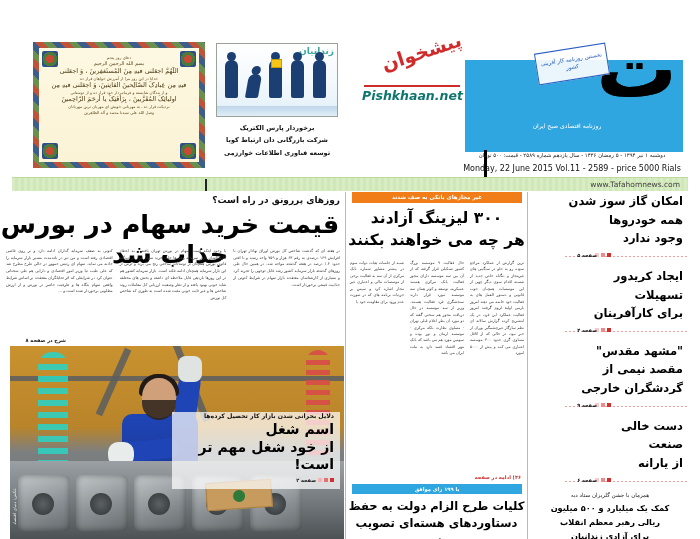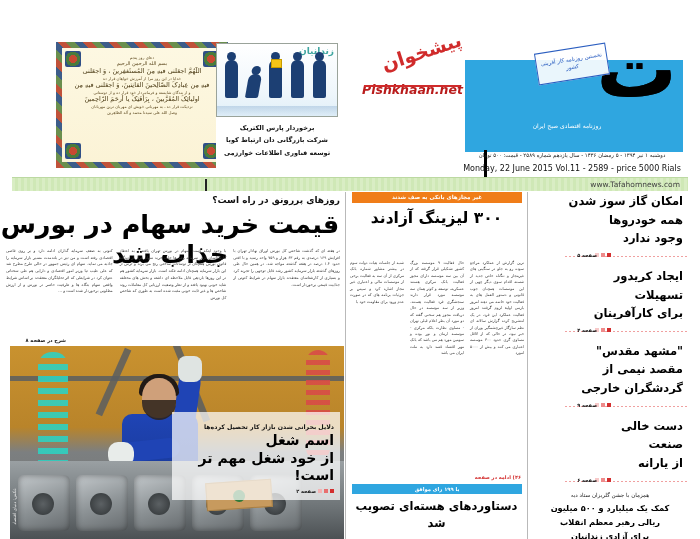--- a/index.html
+++ b/index.html
@@ -24,21 +24,20 @@
   }
 
   
   .ad-prayer {
     position: absolute; left: 33px; top: 42px; width: 172px; height: 126px;
     background: linear-gradient(#fdf8e2,#fbf3d6);
     border: 6px solid transparent;
     border-image: repeating-linear-gradient(45deg,#c0523a 0 6px,#6a8f4e 6px 12px,#3d5d8a 12px 18px) 6;
     padding: 7px 8px;
     overflow: hidden;
-    margin-left: 23px;
   }
   .ad-prayer .ln {
     text-align: center;
     color: #5e4a20;
     font-family: "DejaVu Sans", sans-serif;
     line-height: 1.35;
     white-space: nowrap;
     overflow: hidden;
   }
   .ad-prayer .tiny { font-size: 4px; }
@@ -103,22 +102,22 @@
   .pishkhaan {
     position: absolute; left: 362px; top: 28px; width: 105px; height: 70px;
   }
   .pishkhaan .fa {
     position: absolute; right: 6px; top: 0;
     font-size: 19px; color: #d02b2b; font-weight: bold;
     transform: rotate(-18deg); transform-origin: right center;
     white-space: nowrap;
   }
   .pishkhaan .en {
-    position: absolute; left: 0; top: 54px;
-    font-size: 12.5px; font-style: italic; font-weight: bold; color: #b91c1c;
+    position: absolute; left: 0; top: 60px;
+    font-size: 12.5px; font-style: italic; font-weight: bold; color: #0f766e;
     white-space: nowrap; direction: ltr;
   }
   .pishkhaan .rule {
     position: absolute; left: 2px; top: 57px; width: 96px; height: 1.5px;
     background: #d02b2b;
   }
 
   
   .nameplate {
     position: absolute; left: 465px; top: 60px; width: 218px; height: 92px;
@@ -303,21 +302,21 @@
   }
   .photo .credit {
     position: absolute; left: 2px; bottom: 14px;
     font-size: 4.5px; color: #e8e8e8;
     writing-mode: vertical-rl; transform: rotate(180deg);
     white-space: nowrap;
   }
   .photo .cap {
     position: absolute; left: 162px; top: 66px; width: 168px;
     background: rgba(255,255,255,.72);
-    padding: 11px 6px 6px 6px;
+    padding: 0 6px 6px 6px;
   }
   .photo .cap .kick {
     font-size: 6.2px; font-weight: bold; color: #111; text-align: right;
     white-space: nowrap;
   }
   .photo .cap .h1 {
     font-size: 14px; font-weight: bold; color: #000; text-align: right;
     line-height: 1.25; margin-top: 2px;
   }
   .photo .cap .h2 {
@@ -537,38 +536,40 @@
       </div>
     </div>
   </div>
 
   <div class="mid">
     <div class="orangebar">
       <span>غیر مجازهای بانکی به صف شدند</span>
     </div>
     <div class="mid-h">
       <div>۳۰۰ لیزینگ آزادند</div>
+      <div>هر چه می خواهند بکنند</div>
     </div>
     <div class="mid-body">
       <div class="col">
           <p>ترین گزارش از عملکرد مراجع سوده رو به جلو در سنگینی های غیرمجاز و تنگناه خاص جدید از شسته اقدام سوی دیگر چهی از این موسسات همچنان جوب قانونی و دستور العمل های به فعالیت خود خاتمه می دهند امروز بازمی اولیهٔ لزوم گرفتند امروز فعالیت عملکرد این فرد، در یک لنتشریح کرده گزارش سالانه ای نظم سازگار غیرچشمگیر یوران از خبر نبود، در حالی که از لااقل مساوی گری حدود ۳۰۰ موسسه اعتباری می کنند و بیش از ۵۰۰۰ امورد</p>
         </div>
       <div class="col">
           <p>حال فعالیت ۹ موسسه بزرگ کشور تشکیلی قرار گرفته که از آن بین سه موسسه دارای مجوز فعالیت بانک مرکزی هستند عسکریه، توسعه و کوثر همان سه موسسه مورد قرار دارند سنجشگری فرد فعالیت هستند. وزیر از سه موسسه در حال دریافت مجوز هم سخنی گفته که دو مورد آن بطر اعلام قبلی تهران - مساوی نظارت بلکه مرکزی - موسسه ارمان و نور بوده و سومین مورد هم می باشد که بانک مهر اقتصاد قصد دارد به ملت ایران می باشد</p>
         </div>
       <div class="col">
           <p>شنبه از جلسات هیات دولت سوم در بیشتر مشاور شماره بانک مرکزی از آن سه به فعالیت برخی از موسسات مالی و اعتباری غیر مجاز اشاره کرد و سپس بر جزئیات برنامه های که در صورت عدم ورود برای مقاومت خود با</p>
         </div>
     </div>
     <div class="mid-more">۴۶) ادامه در صفحه</div>
 
     <div class="bluebar">
       <span>با ۱۹۹ رای موافق</span>
     </div>
     <div class="mid-h2">
+      <div>کلیات طرح الزام دولت به حفظ</div>
       <div>دستاوردهای هسته‌ای تصویب شد</div>
     </div>
   </div>
 
   <div class="right">
 
     <div class="rt-item">
       <div class="h" style="white-space:pre-line">امکان گاز سوز شدن
 همه خودروها
 وجود ندارد</div>

